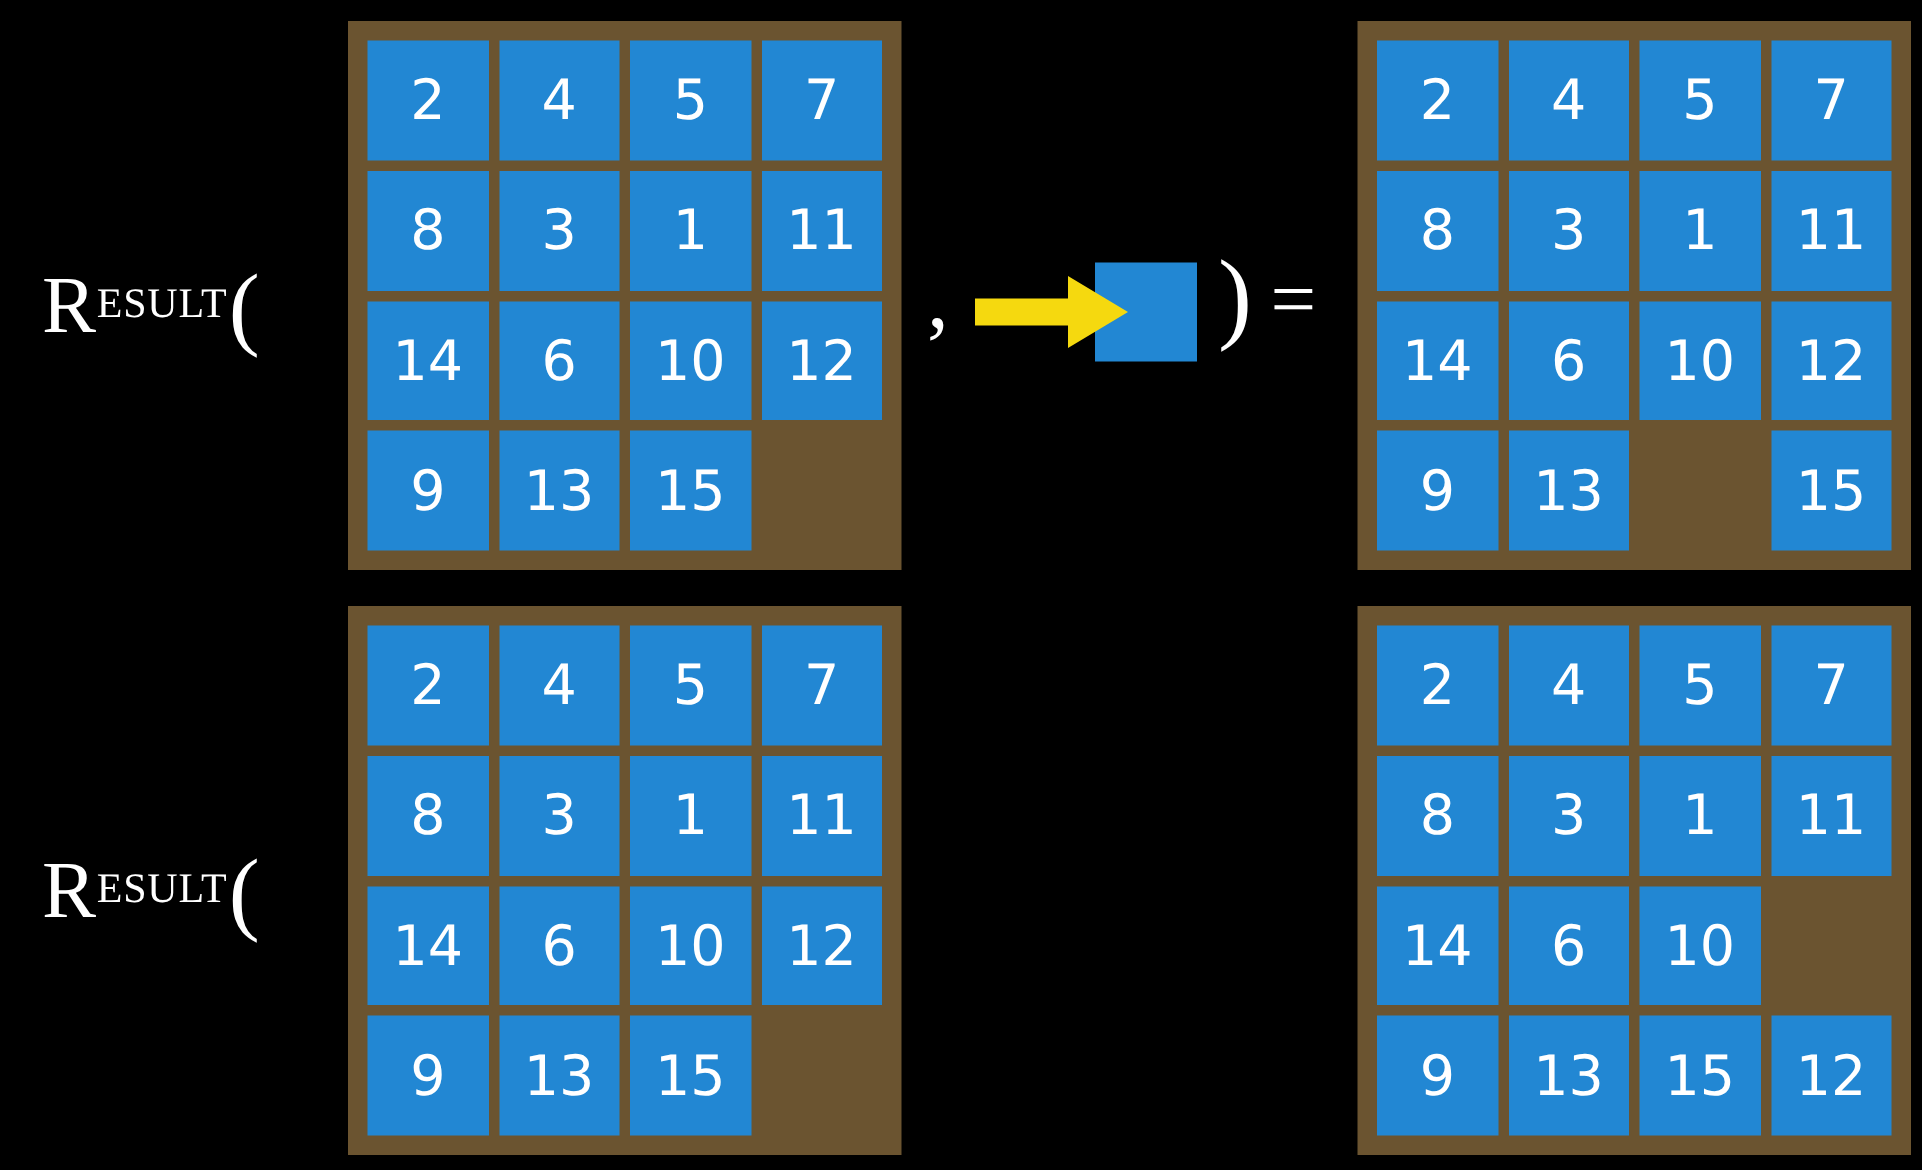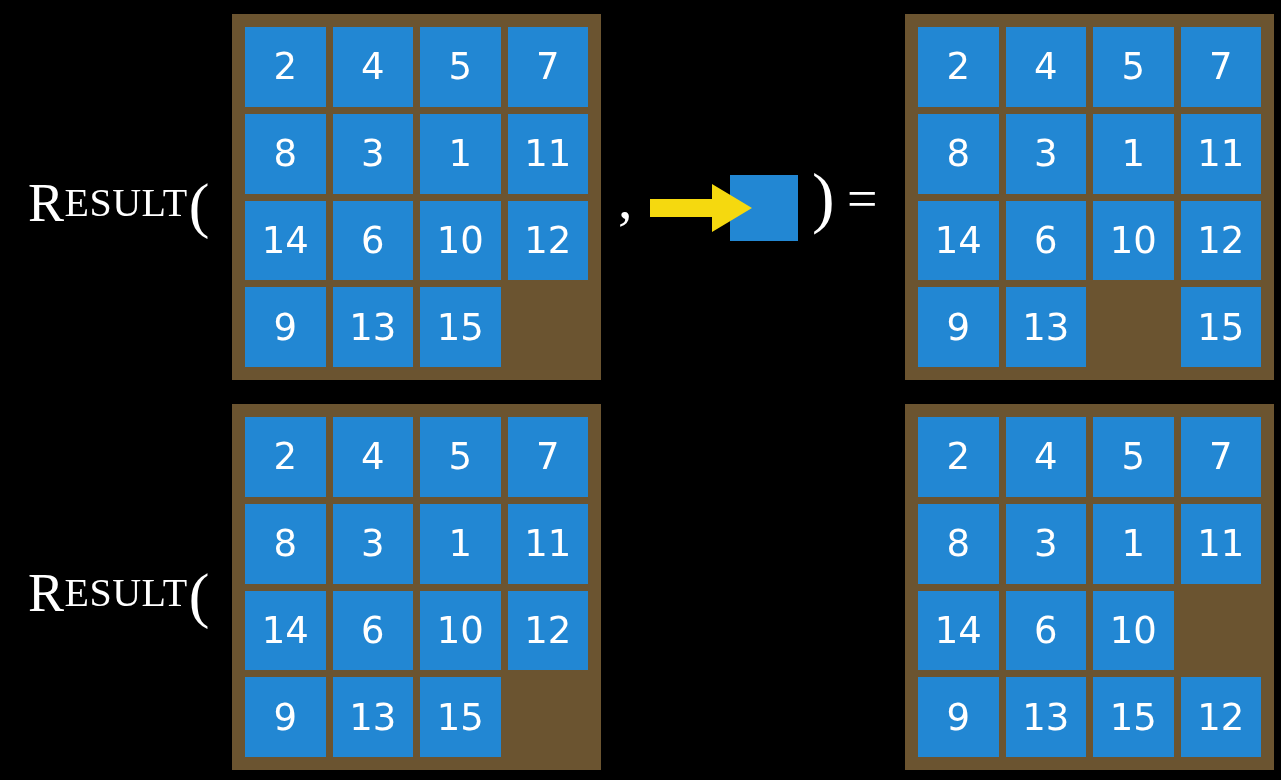--- a/index.html
+++ b/index.html
@@ -42,21 +42,21 @@
     color: #ffffff;
     font-family: "Liberation Serif", "DejaVu Serif", serif;
     white-space: nowrap;
     letter-spacing: 0.5px;
   }
   .result-label .rl-big {
     font-size: 54px;
     line-height: 1;
   }
   .result-label .rl-small {
-    font-size: 40px;
+    font-size: 28px;
     line-height: 1;
   }
   .result-label .rl-paren {
     font-size: 62px;
     line-height: 1;
     margin-left: 1px;
     position: relative;
     top: 2px;
   }
 

